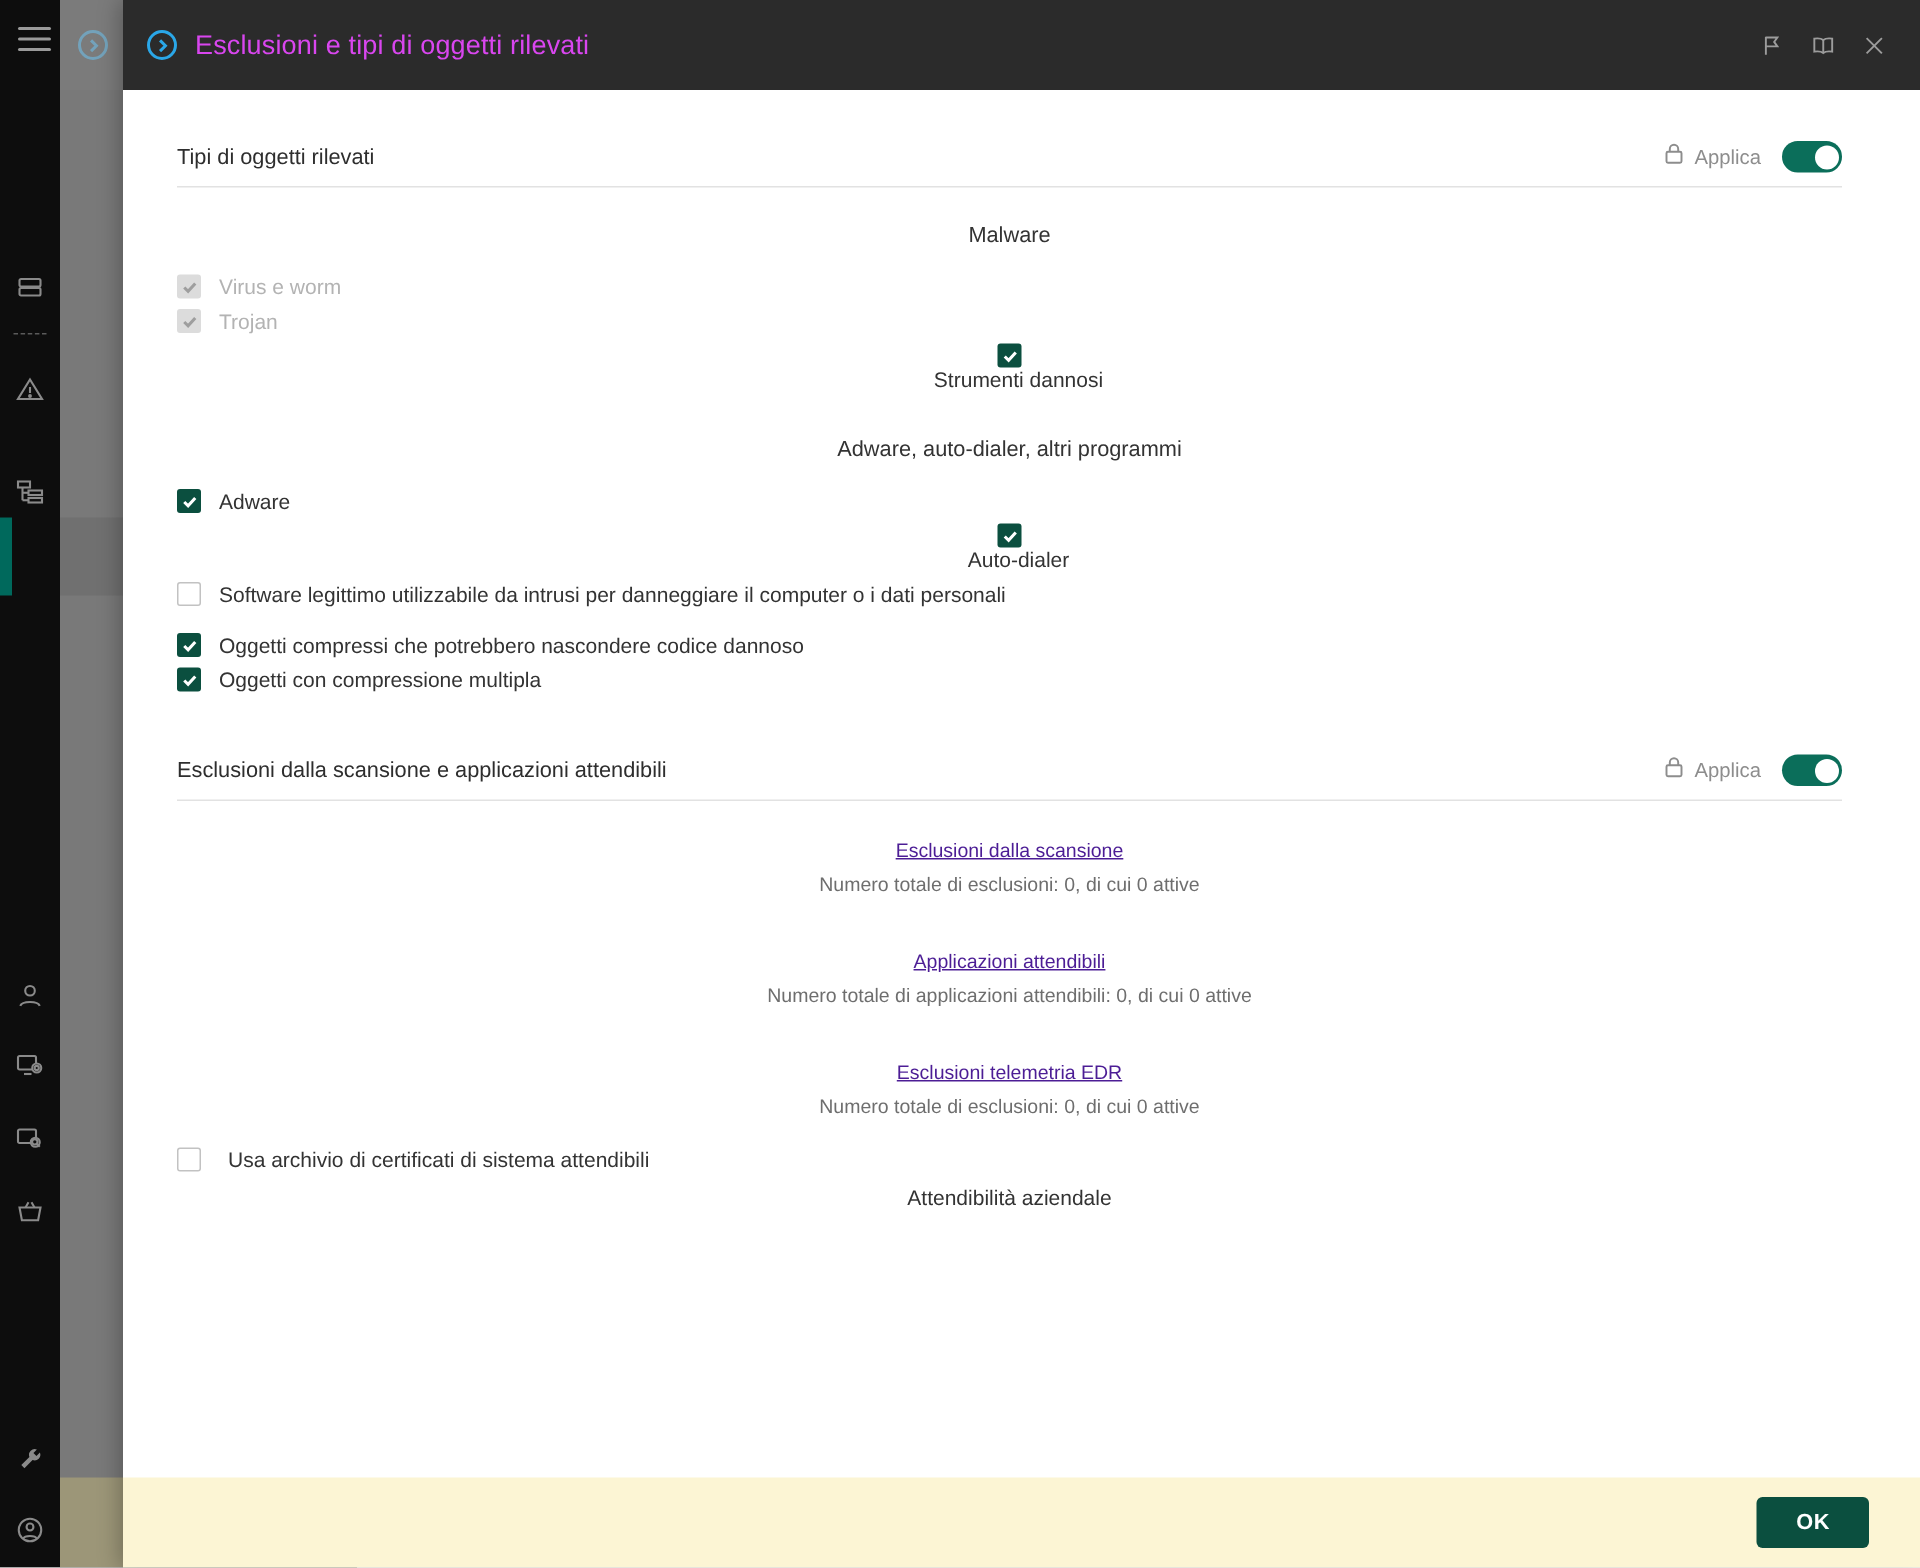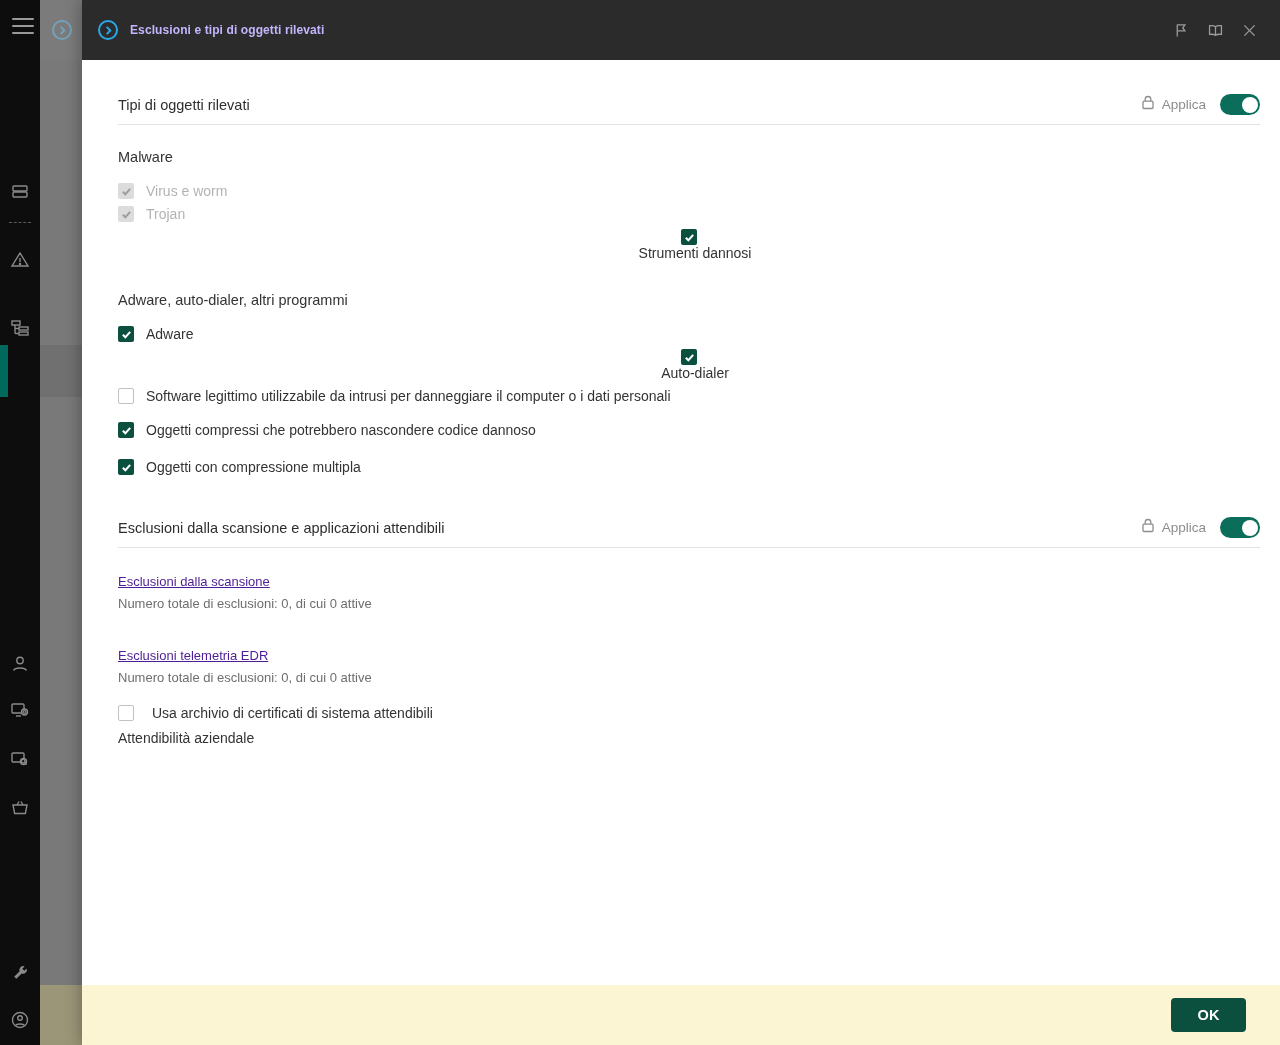--- a/index.html
+++ b/index.html
@@ -37,26 +37,26 @@
 
   .circ-arrow { width: 20px; height: 20px; border: 2px solid #2aa7e8; border-radius: 50%; display: flex; align-items: center; justify-content: center; }
   .circ-arrow svg { width: 9px; height: 9px; stroke: #2aa7e8; stroke-width: 2.2; fill: none; }
 
   
   .dialog { position: absolute; left: 82px; top: 0; right: 0; bottom: 0; background: #ffffff; z-index: 20;
             display: flex; flex-direction: column; box-shadow: -2px 0 14px rgba(0,0,0,0.28); }
 
   .dlg-title { height: 60px; background: #2b2b2b; display: flex; align-items: center; padding: 0 14px 0 16px; flex: 0 0 60px; }
   .dlg-title-icon { margin-right: 12px; display: flex; }
-  .dlg-title-text { color: #c4b5fd; font-size: 12px; letter-spacing: .1px; font-weight: bold; }
+  .dlg-title-text { color: #d946ef; font-size: 18px; letter-spacing: .1px; }
   .dlg-title-spacer { flex: 1; }
   .dlg-title-btn { width: 34px; height: 34px; display: flex; align-items: center; justify-content: center; cursor: pointer; }
   .dlg-title-btn svg { stroke: #9c9c9c; fill: none; stroke-width: 1.5; width: 17px; height: 17px; }
 
-  .dlg-body { flex: 1; overflow: hidden; background: #ffffff; padding: 0 20px 0 36px; }
+  .dlg-body { flex: 1; overflow: hidden; background: #ffffff; padding: 0 52px 0 36px; text-align: center; }
 
   
   .sec-head { display: flex; align-items: center; border-bottom: 1px solid #e2e2e2; padding-bottom: 9px; }
   .sec-head-title { font-size: 14.5px; color: #2e2e2e; }
   .sec-head-spacer { flex: 1; }
   .applica { display: flex; align-items: center; gap: 7px; margin-right: 14px; }
   .applica .lock svg { width: 14px; height: 15px; stroke: #8d8d8d; fill: none; stroke-width: 1.3; }
   .applica-label { font-size: 13.5px; color: #8d8d8d; }
 
   .toggle { width: 40px; height: 21px; border-radius: 11px; background: #0b6e5a; position: relative; cursor: pointer; flex: 0 0 auto; }
@@ -289,21 +289,21 @@
       </div>
 
       <div class="cb-row" style="margin-top:18px;">
         <span class="cb on">
             <svg viewBox="0 0 12 12">
               <polyline points="2,6.2 4.8,9 10,3.2"></polyline>
             </svg>
           </span>
         <span class="cb-label">Oggetti compressi che potrebbero nascondere codice dannoso</span>
       </div>
-      <div class="cb-row" style="margin-top:21px;">
+      <div class="cb-row" style="margin-top:7px;">
         <span class="cb on">
             <svg viewBox="0 0 12 12">
               <polyline points="2,6.2 4.8,9 10,3.2"></polyline>
             </svg>
           </span>
         <span class="cb-label">Oggetti con compressione multipla</span>
       </div>
 
       <div class="sec-head" style="margin-top:42px;">
         <span class="sec-head-title">Esclusioni dalla scansione e applicazioni attendibili</span>
@@ -320,20 +320,24 @@
         <span class="toggle">
             <span class="knob"></span>
           </span>
       </div>
 
       <div class="linkblock" style="margin-top:24px;">
         <a>Esclusioni dalla scansione</a>
         <div class="sub">Numero totale di esclusioni: 0, di cui 0 attive</div>
       </div>
 
+      <div class="linkblock" style="margin-top:35px;">
+        <a>Applicazioni attendibili</a>
+        <div class="sub">Numero totale di applicazioni attendibili: 0, di cui 0 attive</div>
+      </div>
 
       <div class="linkblock" style="margin-top:35px;">
         <a>Esclusioni telemetria EDR</a>
         <div class="sub">Numero totale di esclusioni: 0, di cui 0 attive</div>
       </div>
 
       <div class="cb-row indent" style="margin-top:20px;">
         <span class="cb off"></span>
         <span class="cb-label">Usa archivio di certificati di sistema attendibili</span>
       </div>

